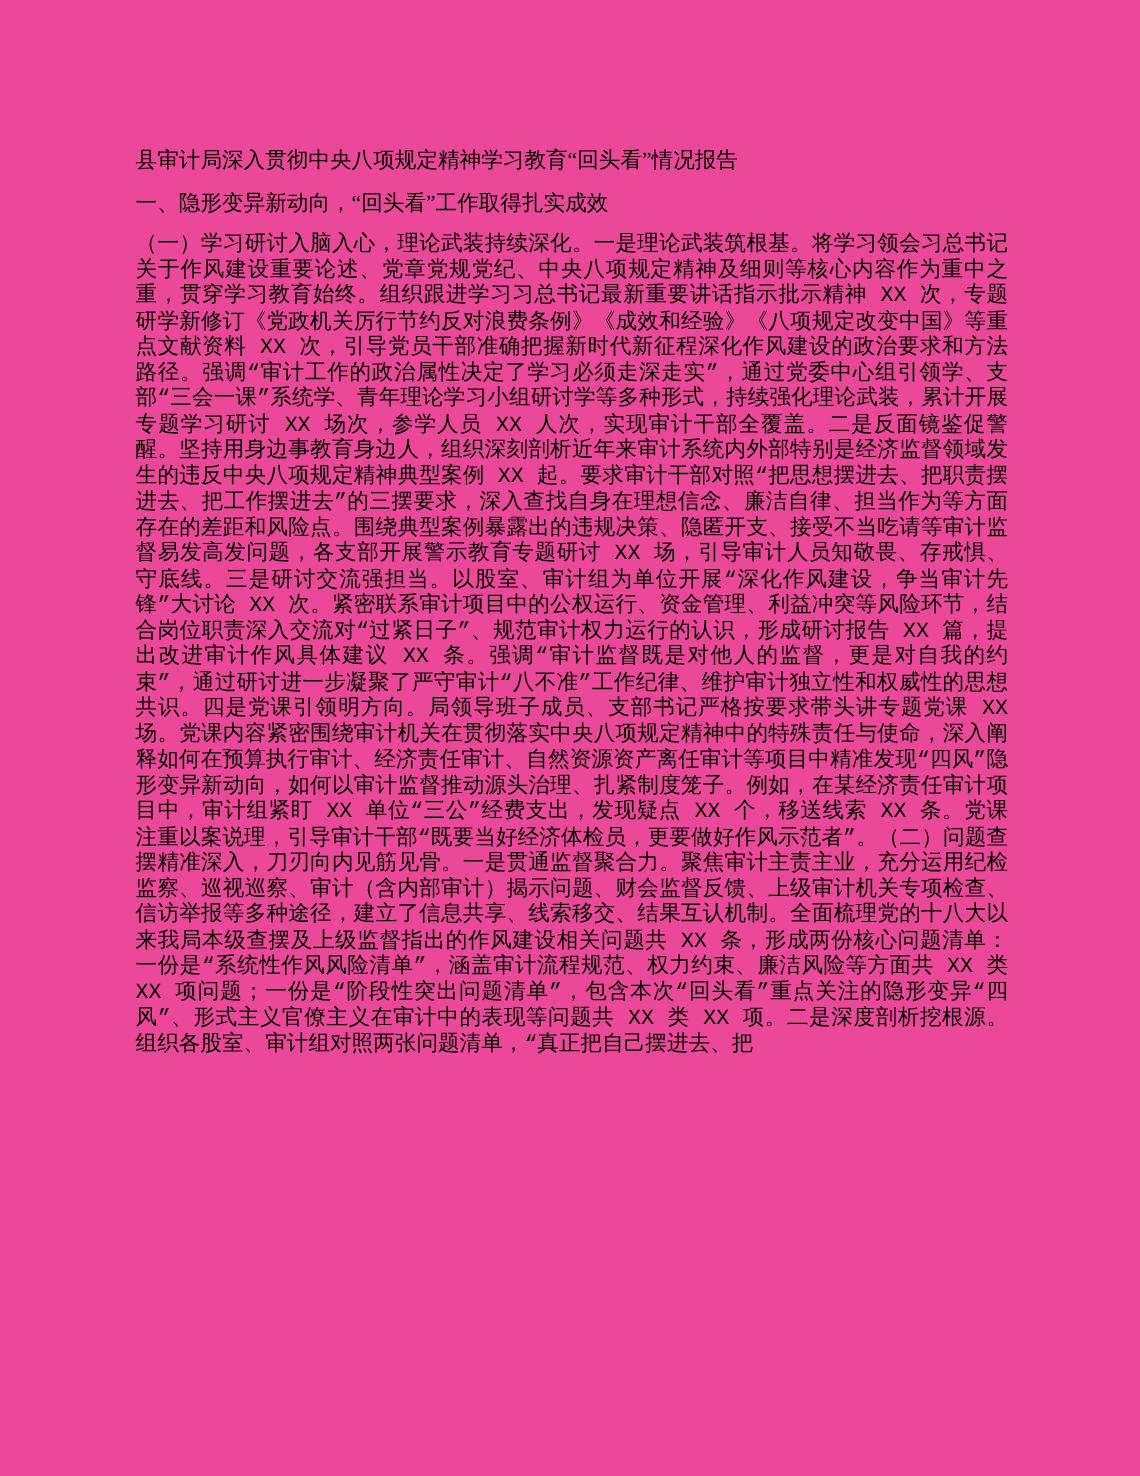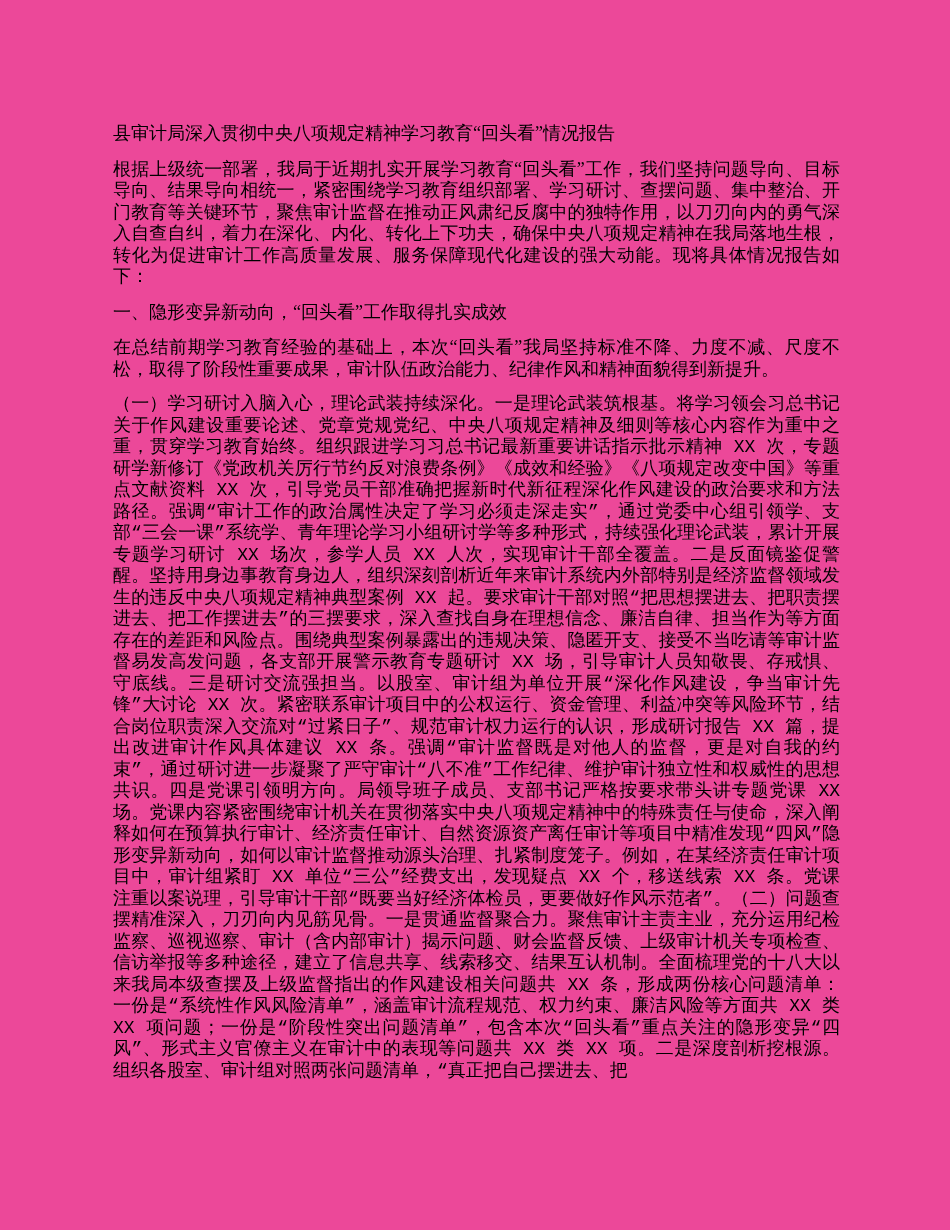--- a/index.html
+++ b/index.html
@@ -34,20 +34,18 @@
     margin-bottom: 0;
     font-family: Liberation Mono, monospace;
   }
 </style>
 </head>
 <body>
 
 <div class="page">
   <div class="block">县审计局深入贯彻中央八项规定精神学习教育“回头看”情况报告</div>
 
-  <div class="block">根据上级统一部署，我局于近期扎实开展学习教育“回头看”工作，我们坚持问题导向、目标导向、结果导向相统一，紧密围绕学习教育组织部署、学习研讨、查摆问题、集中整治、开门教育等关键环节，聚焦审计监督在推动正风肃纪反腐中的独特作用，以刀刃向内的勇气深入自查自纠，着力在深化、内化、转化上下功夫，确保中央八项规定精神在我局落地生根，转化为促进审计工作高质量发展、服务保障现代化建设的强大动能。现将具体情况报告如下：</div>
 
   <div class="block">一、隐形变异新动向，“回头看”工作取得扎实成效</div>
 
-  <div class="block">在总结前期学习教育经验的基础上，本次“回头看”我局坚持标准不降、力度不减、尺度不松，取得了阶段性重要成果，审计队伍政治能力、纪律作风和精神面貌得到新提升。</div>
 
   <div class="block">（一）学习研讨入脑入心，理论武装持续深化。一是理论武装筑根基。将学习领会习总书记关于作风建设重要论述、党章党规党纪、中央八项规定精神及细则等核心内容作为重中之重，贯穿学习教育始终。组织跟进学习习总书记最新重要讲话指示批示精神 XX 次，专题研学新修订《党政机关厉行节约反对浪费条例》《成效和经验》《八项规定改变中国》等重点文献资料 XX 次，引导党员干部准确把握新时代新征程深化作风建设的政治要求和方法路径。强调“审计工作的政治属性决定了学习必须走深走实”，通过党委中心组引领学、支部“三会一课”系统学、青年理论学习小组研讨学等多种形式，持续强化理论武装，累计开展专题学习研讨 XX 场次，参学人员 XX 人次，实现审计干部全覆盖。二是反面镜鉴促警醒。坚持用身边事教育身边人，组织深刻剖析近年来审计系统内外部特别是经济监督领域发生的违反中央八项规定精神典型案例 XX 起。要求审计干部对照“把思想摆进去、把职责摆进去、把工作摆进去”的三摆要求，深入查找自身在理想信念、廉洁自律、担当作为等方面存在的差距和风险点。围绕典型案例暴露出的违规决策、隐匿开支、接受不当吃请等审计监督易发高发问题，各支部开展警示教育专题研讨 XX 场，引导审计人员知敬畏、存戒惧、守底线。三是研讨交流强担当。以股室、审计组为单位开展“深化作风建设，争当审计先锋”大讨论 XX 次。紧密联系审计项目中的公权运行、资金管理、利益冲突等风险环节，结合岗位职责深入交流对“过紧日子”、规范审计权力运行的认识，形成研讨报告 XX 篇，提出改进审计作风具体建议 XX 条。强调“审计监督既是对他人的监督，更是对自我的约束”，通过研讨进一步凝聚了严守审计“八不准”工作纪律、维护审计独立性和权威性的思想共识。四是党课引领明方向。局领导班子成员、支部书记严格按要求带头讲专题党课 XX 场。党课内容紧密围绕审计机关在贯彻落实中央八项规定精神中的特殊责任与使命，深入阐释如何在预算执行审计、经济责任审计、自然资源资产离任审计等项目中精准发现“四风”隐形变异新动向，如何以审计监督推动源头治理、扎紧制度笼子。例如，在某经济责任审计项目中，审计组紧盯 XX 单位“三公”经费支出，发现疑点 XX 个，移送线索 XX 条。党课注重以案说理，引导审计干部“既要当好经济体检员，更要做好作风示范者”。（二）问题查摆精准深入，刀刃向内见筋见骨。一是贯通监督聚合力。聚焦审计主责主业，充分运用纪检监察、巡视巡察、审计（含内部审计）揭示问题、财会监督反馈、上级审计机关专项检查、信访举报等多种途径，建立了信息共享、线索移交、结果互认机制。全面梳理党的十八大以来我局本级查摆及上级监督指出的作风建设相关问题共 XX 条，形成两份核心问题清单：一份是“系统性作风风险清单”，涵盖审计流程规范、权力约束、廉洁风险等方面共 XX 类 XX 项问题；一份是“阶段性突出问题清单”，包含本次“回头看”重点关注的隐形变异“四风”、形式主义官僚主义在审计中的表现等问题共 XX 类 XX 项。二是深度剖析挖根源。组织各股室、审计组对照两张问题清单，“真正把自己摆进去、把</div>
 </div>
 
 </body></html>

